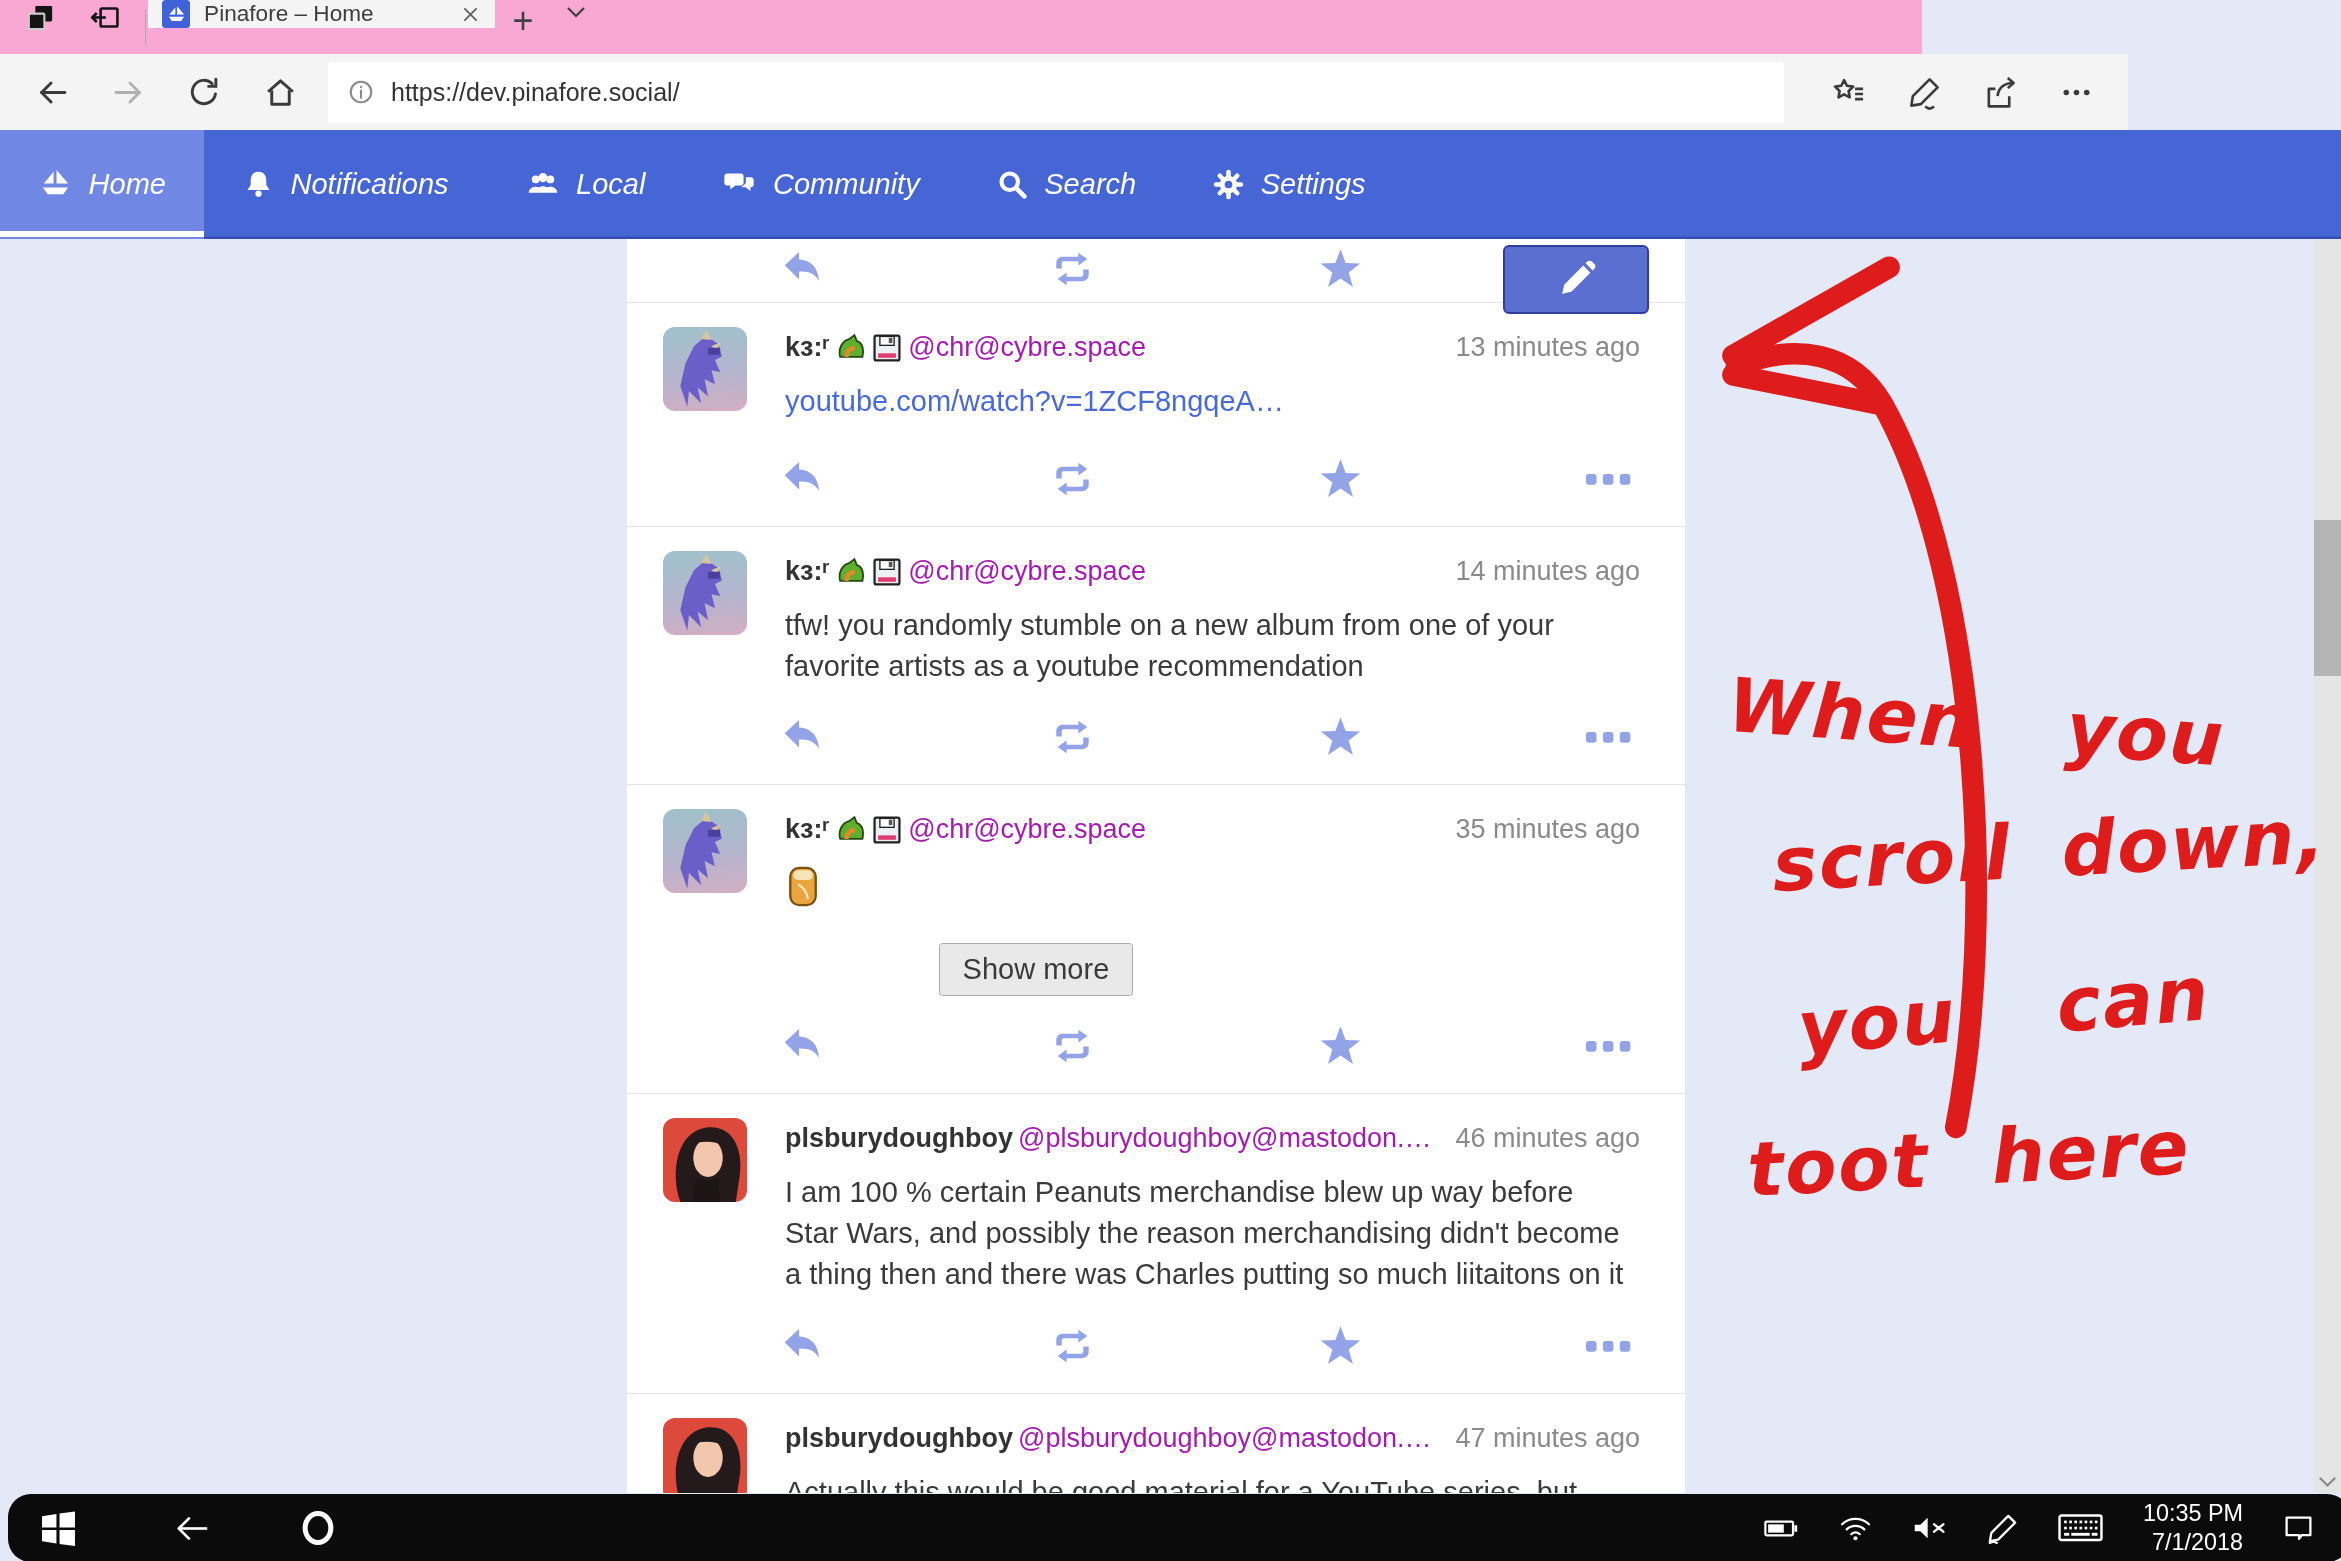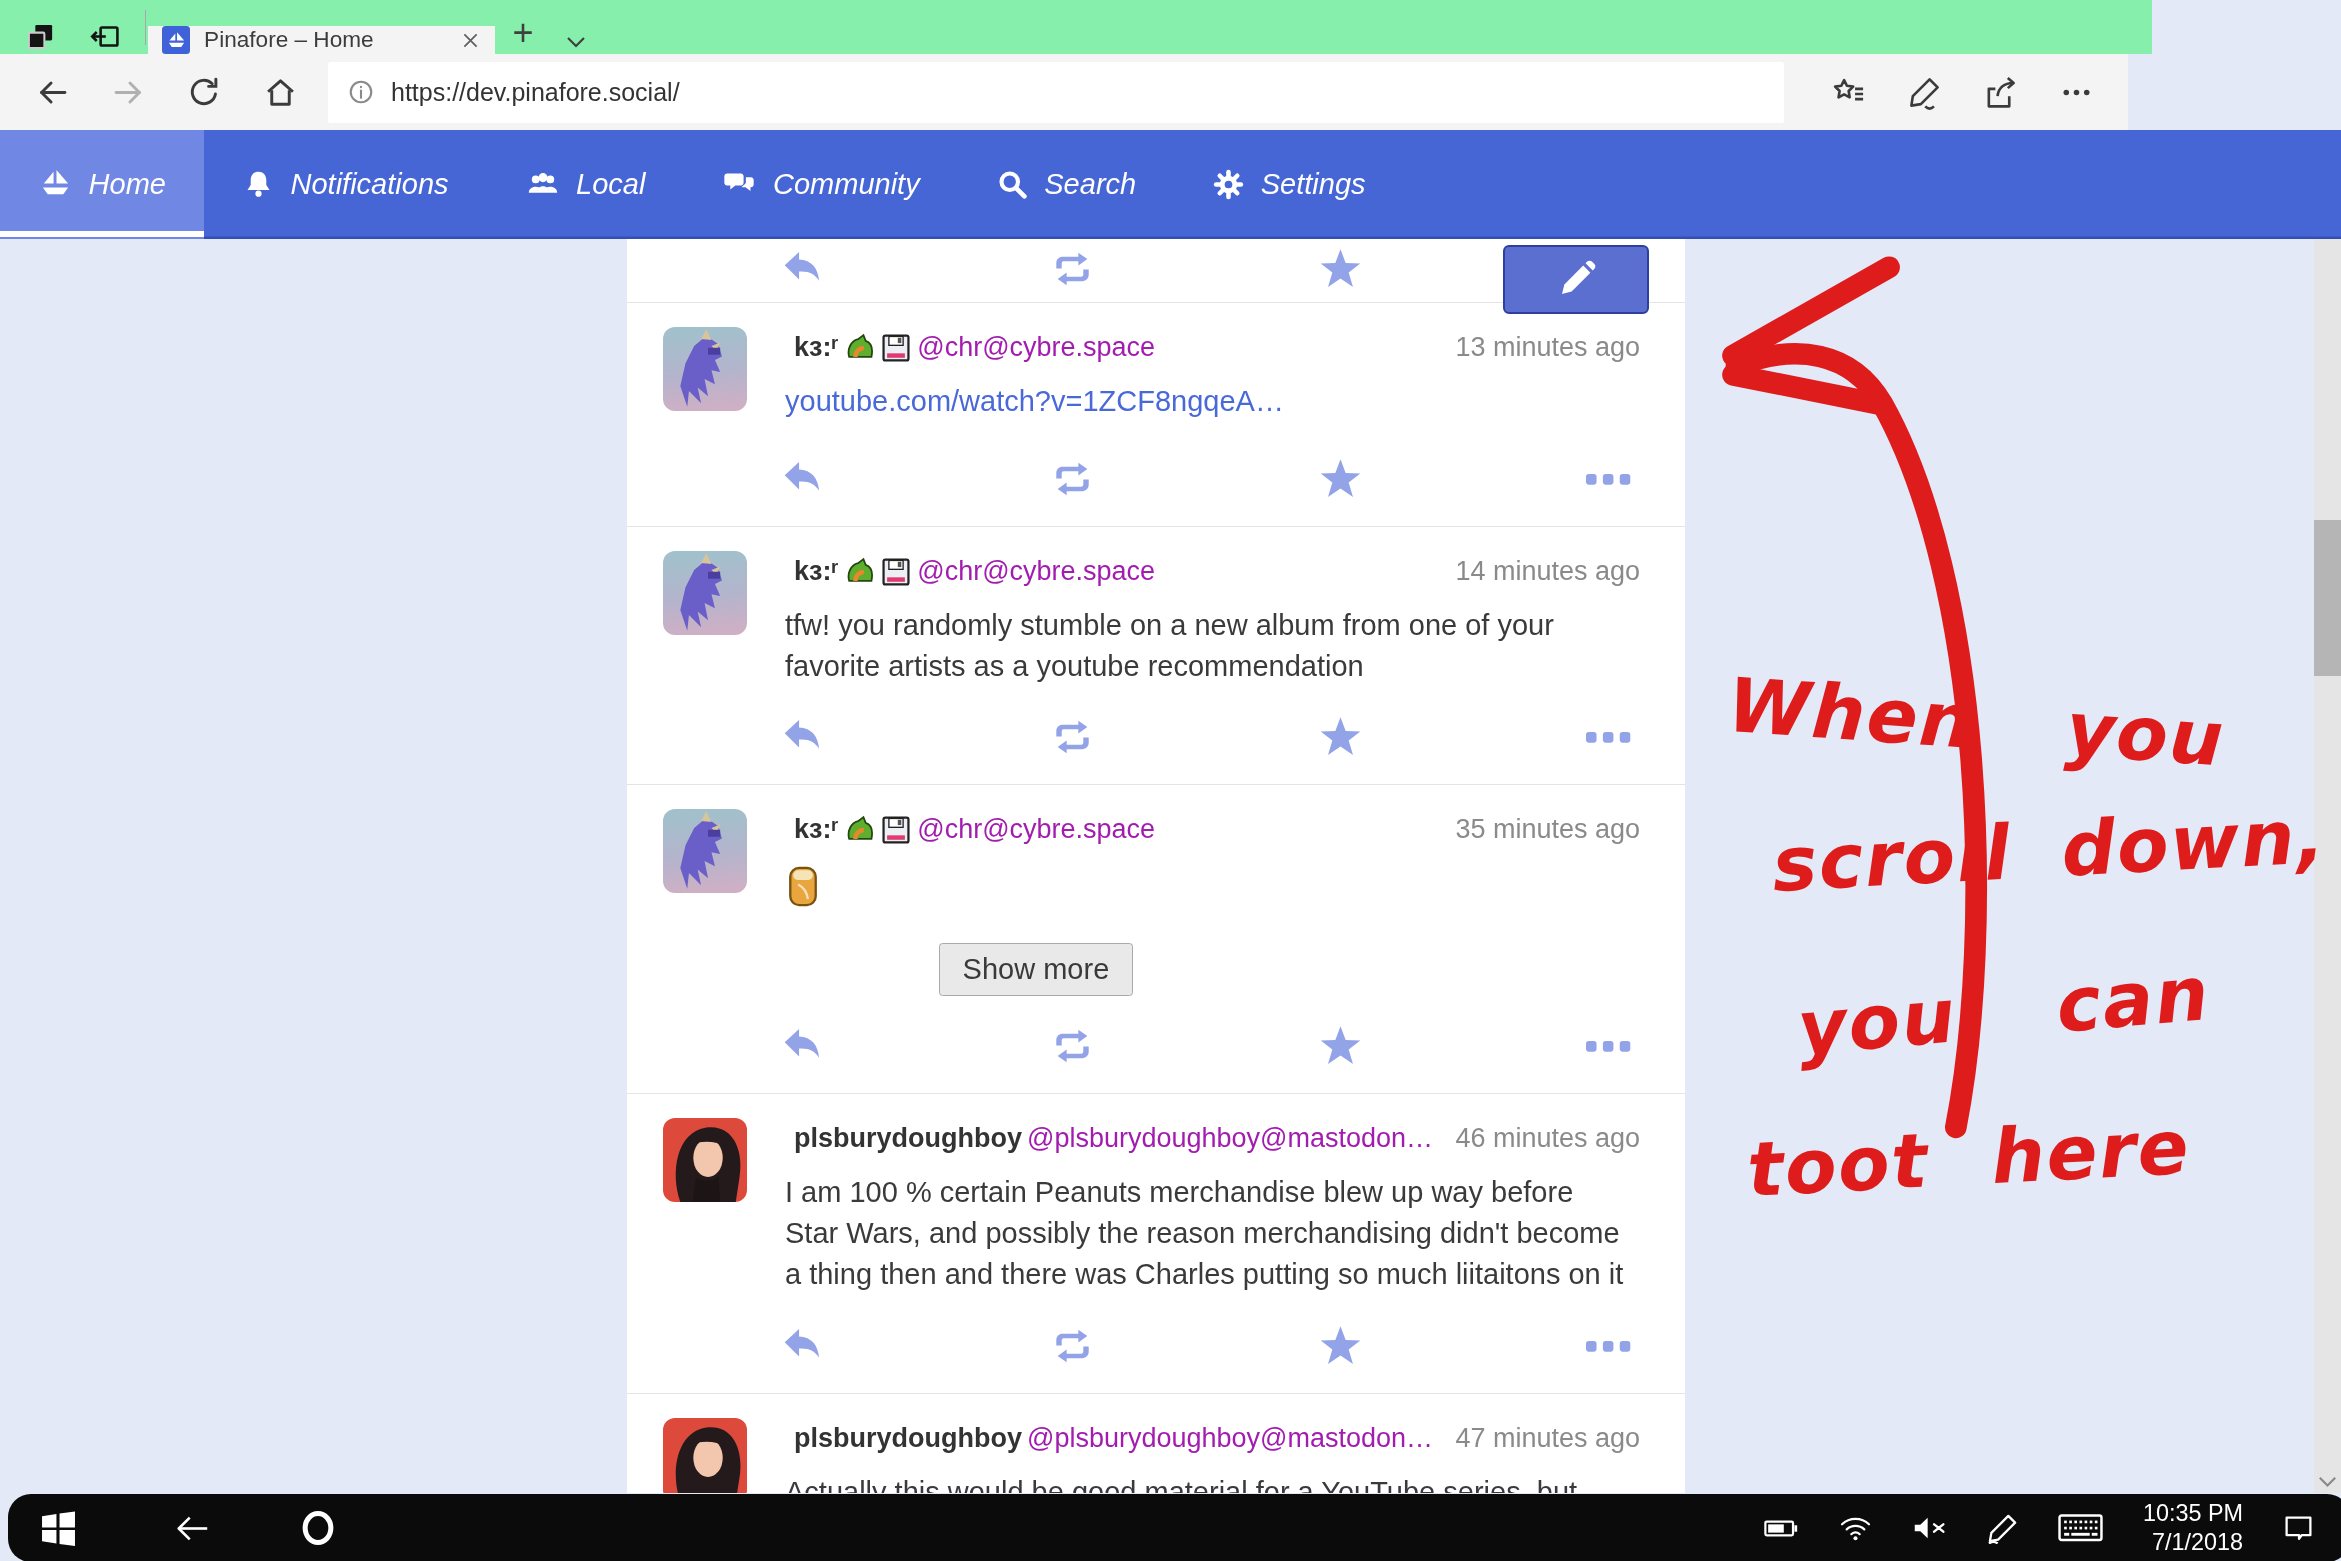--- a/index.html
+++ b/index.html
@@ -3,22 +3,22 @@
 <meta charset="utf-8">
 <style>
   * { margin:0; padding:0; box-sizing:border-box; }
   html,body { background:#000; }
   .screen {
     position:relative; width:2342px; height:1561px; overflow:hidden;
     background:#e3e9f7; font-family:"Liberation Sans", sans-serif;
   }
   
   .tabstrip {
-    position:absolute; top:0; left:0; width:2152px; height:54px;
-    background:#86efac; display:flex; align-items:flex-end;
+    position:absolute; top:0; left:0; width:1922px; height:54px;
+    background:#f9a8d4; display:flex; align-items:flex-start;
   }
   .tabstrip-left { display:flex; align-items:center; gap:29.5px; padding:0 22.6px 0 22.6px; }
   .tabstrip-btn { width:35px; height:35px; display:flex; align-items:center; justify-content:center; }
   .tab-sep { width:1.7px; height:35px; background:#a8a8a8; align-self:center; margin-right:1.7px; }
   .tab {
     width:347px; background:#f4f4f4; display:flex; align-items:center;
     gap:14px; padding:0 12px 0 14px;
   }
   .tab-favicon { width:28px; height:28px; border-radius:3.5px; background:#3f62d8;
     display:flex; align-items:center; justify-content:center; flex:none; }
@@ -64,21 +64,21 @@
   .t1 { height:224px; } .t2 { height:258px; } .t3 { height:309px; } .t4 { height:300px; }
   .t5 { height:101px; border-bottom:none; }
   .avatar {
     position:absolute; left:36px; top:24px; width:84px; height:84px;
     border-radius:12px; overflow:hidden;
   }
   .avatar.dragon { background:linear-gradient(175deg,#9fc2cc 0%,#b4b4cc 55%,#d2afc4 100%); }
   .avatar.doughboy { background:#dd4a3c; }
   .name-row {
     display:flex; align-items:center; gap:5px; padding:28px 45px 0 158px;
-    font-size:27px; line-height:33px;margin-left:9px;
+    font-size:27px; line-height:33px;
   }
   .user { font-weight:bold; color:#333; white-space:nowrap; }
   .handle { color:#a21caf; white-space:nowrap; overflow:hidden; text-overflow:ellipsis; }
   .time { margin-left:auto; color:#8a8a8a; white-space:nowrap; padding-left:12px; }
   .content { padding:17.3px 56px 0 158px; font-size:29px; color:#3a3a3a; line-height:41px; }
   .content .link { color:#4a69d8; text-decoration:none; cursor:pointer; }
   .emoji-inline { display:inline-flex; width:32px; height:32px; flex:none; }
   .show-more {
     display:inline-block; margin:24px 0 0 154px; padding:8.7px 22.6px;
     background:#e9e9e9; border:1.7px solid #a9a9a9; border-radius:3.5px;

